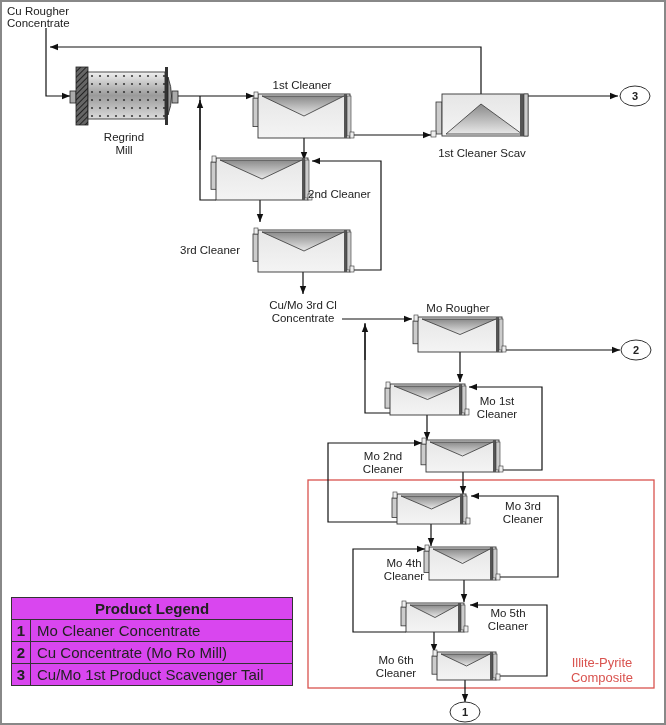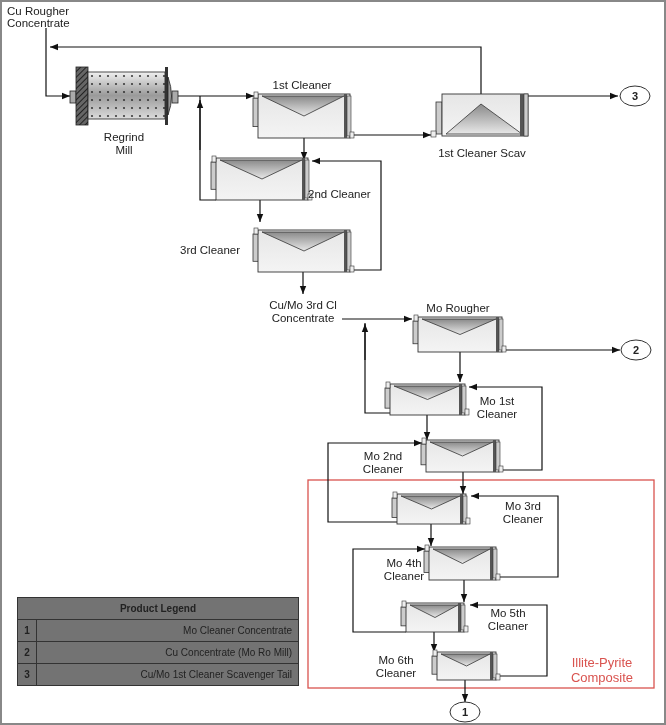--- a/index.html
+++ b/index.html
@@ -1,21 +1,21 @@
 <!DOCTYPE html>
 <html><head>
 <meta charset="utf-8">
 <style>
   html, body { margin: 0; padding: 0; background: #ffffff; }
   body { width: 666px; height: 725px; overflow: hidden; font-family: "Liberation Sans", sans-serif; }
   #frame { position: absolute; left: 0; top: 0; width: 666px; height: 725px; }
   svg text { font-family: "Liberation Sans", sans-serif; fill: #222; }
   .lbl { font-size: 11.5px; }
-  .legend-table { position: absolute; left: 17px; top: 597px; width: 282px; border-collapse: collapse; font-size: 10px; color: #222; background: #737373; }
-  .legend-table td, .legend-table th { border: 1px solid #333; padding: 0 6px; height: 21px; text-align: right; }
+  .legend-table { position: absolute; left: 11px; top: 597px; width: 282px; border-collapse: collapse; font-size: 15px; color: #222; background: #d946ef; }
+  .legend-table td, .legend-table th { border: 1px solid #333; padding: 0 6px; height: 21px; text-align: left; }
   .legend-table th { text-align: center; font-weight: bold; }
   .legend-table td.num { width: 18px; text-align: center; font-weight: bold; padding: 0; }
 </style>
 </head>
 <body>
 
 <div id="frame">
 <svg width="666" height="725" viewBox="0 0 666 725" xmlns="http://www.w3.org/2000/svg">
   <defs>
     <marker id="arr" viewBox="0 0 10 10" refX="10" refY="5" markerWidth="7" markerHeight="7" orient="auto">
@@ -264,17 +264,17 @@
   <tr>
     <td class="num">1</td>
     <td>Mo Cleaner Concentrate</td>
   </tr>
   <tr>
     <td class="num">2</td>
     <td>Cu Concentrate (Mo Ro Mill)</td>
   </tr>
   <tr>
     <td class="num">3</td>
-    <td>Cu/Mo 1st Cleaner Scavenger Tail</td>
+    <td>Cu/Mo 1st Product Scavenger Tail</td>
   </tr>
 </tbody>
     </table>
 </div>
 
 </body></html>

